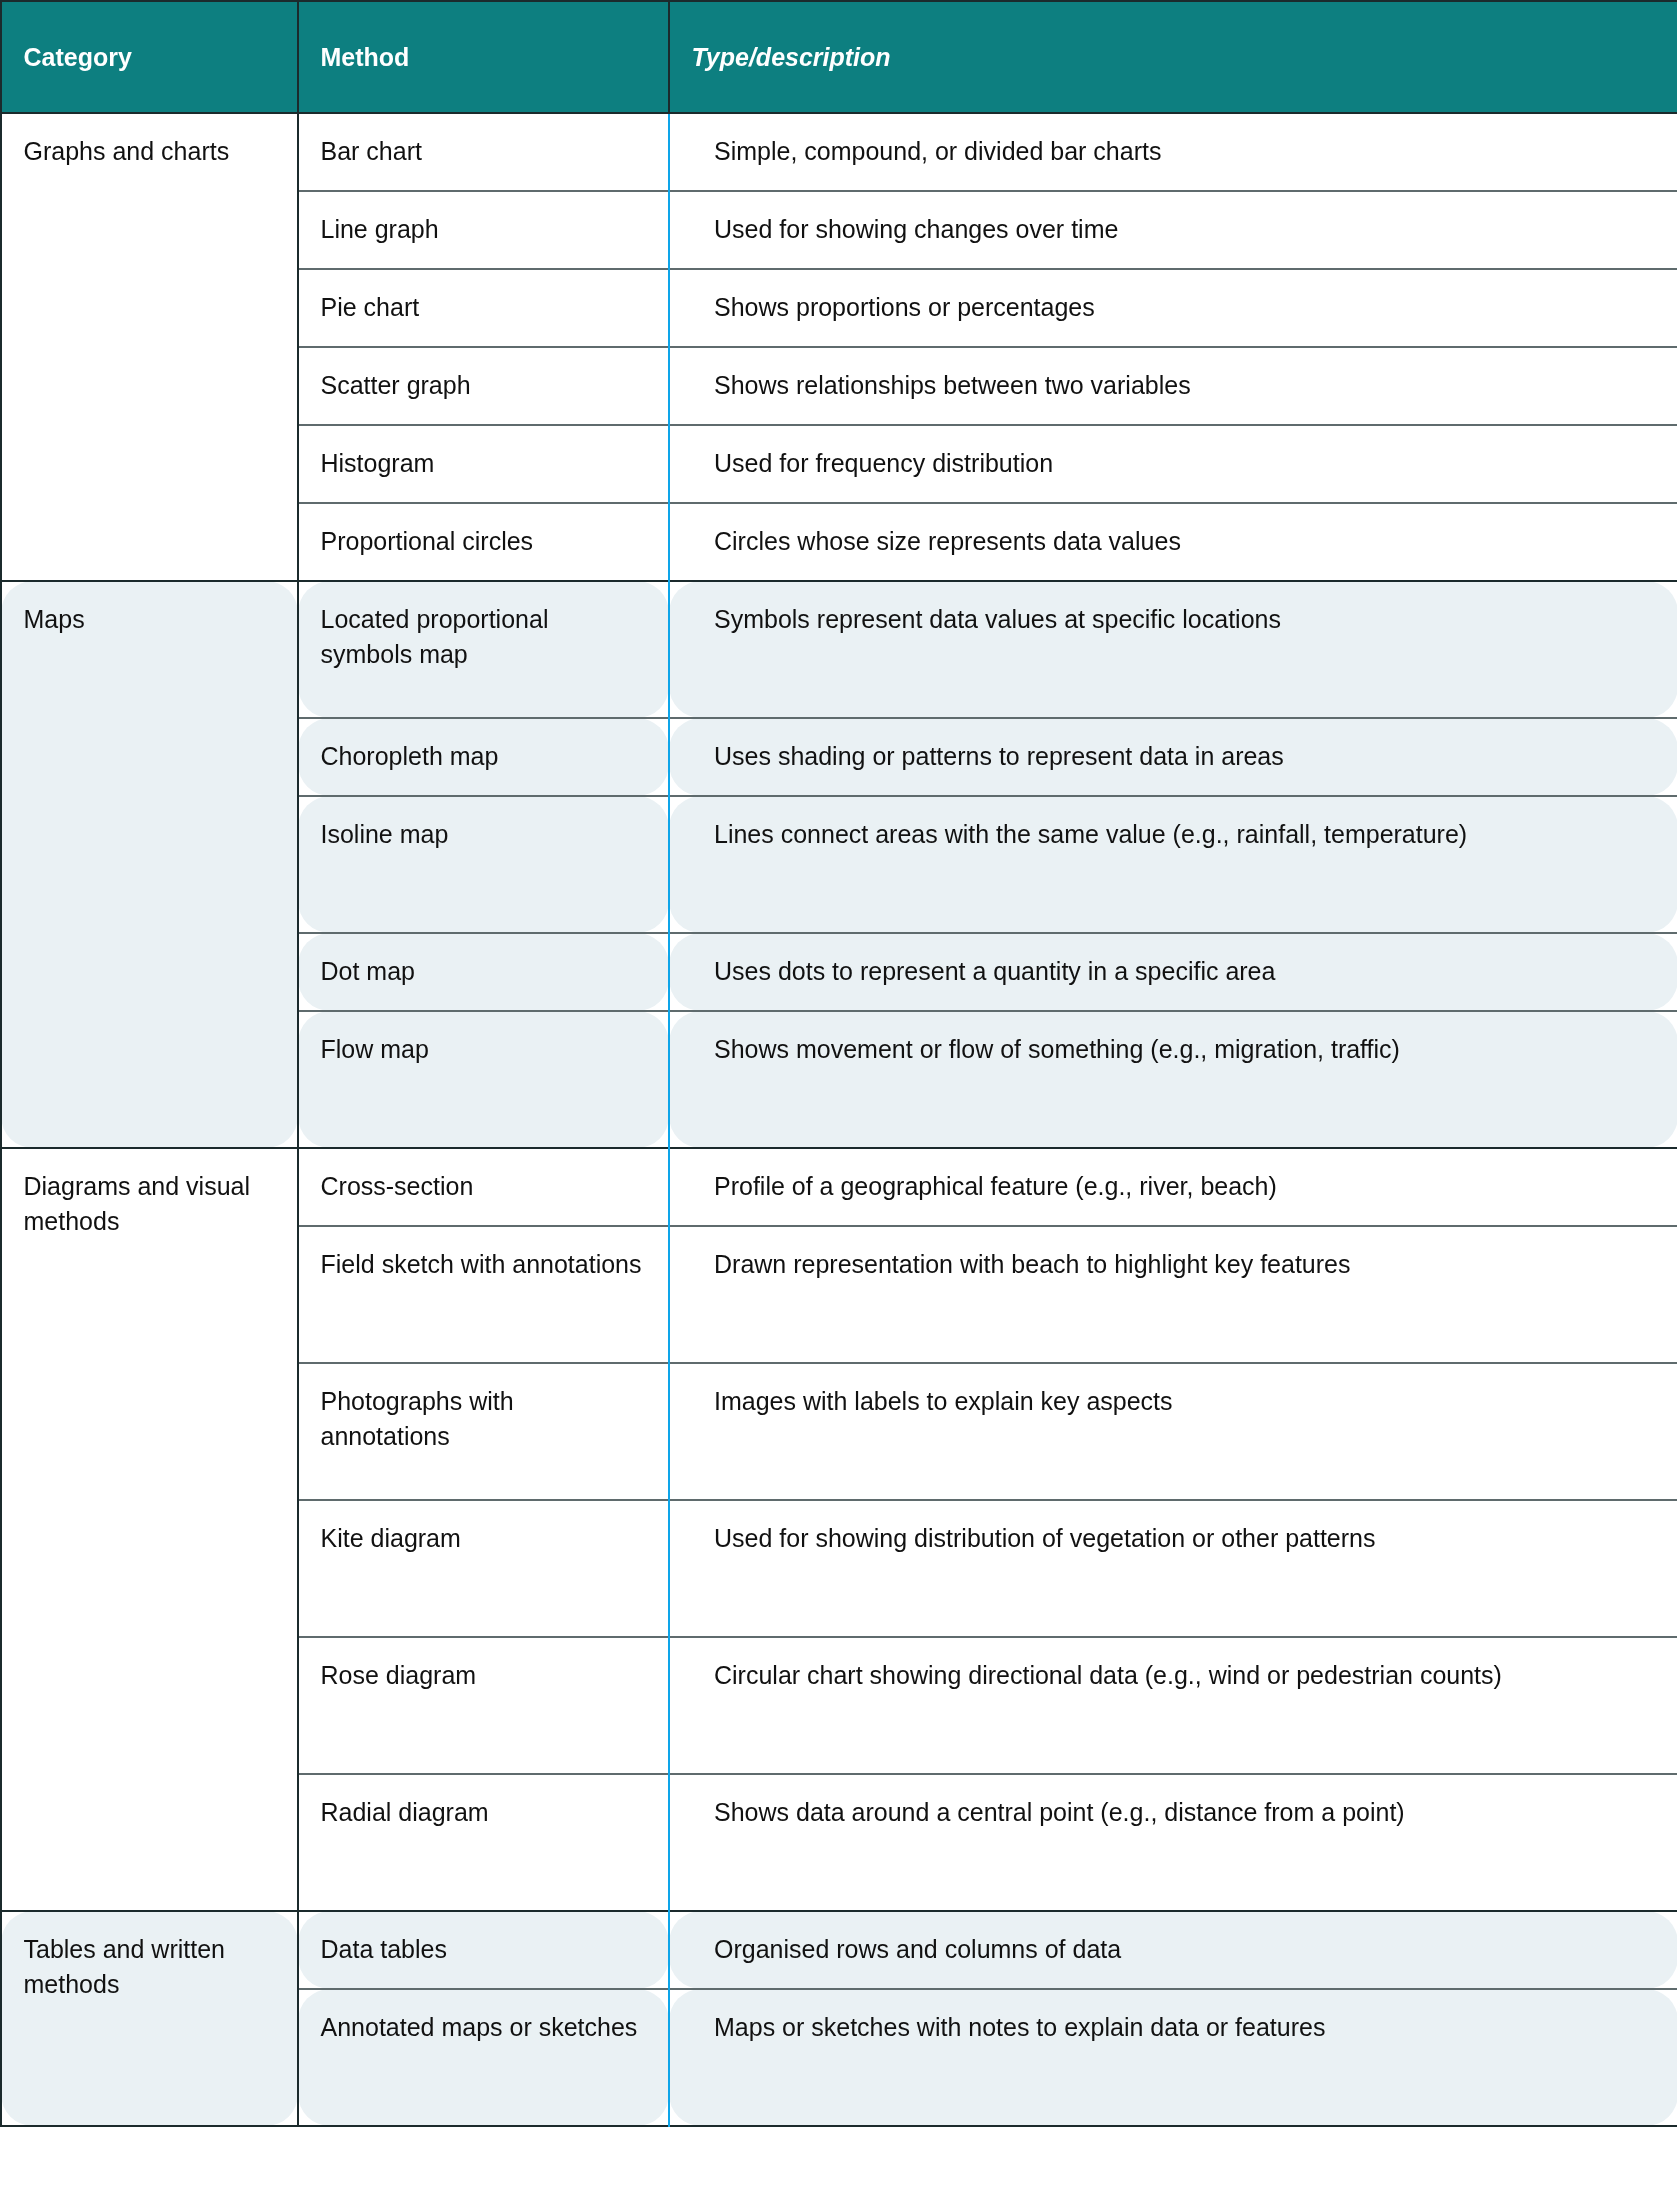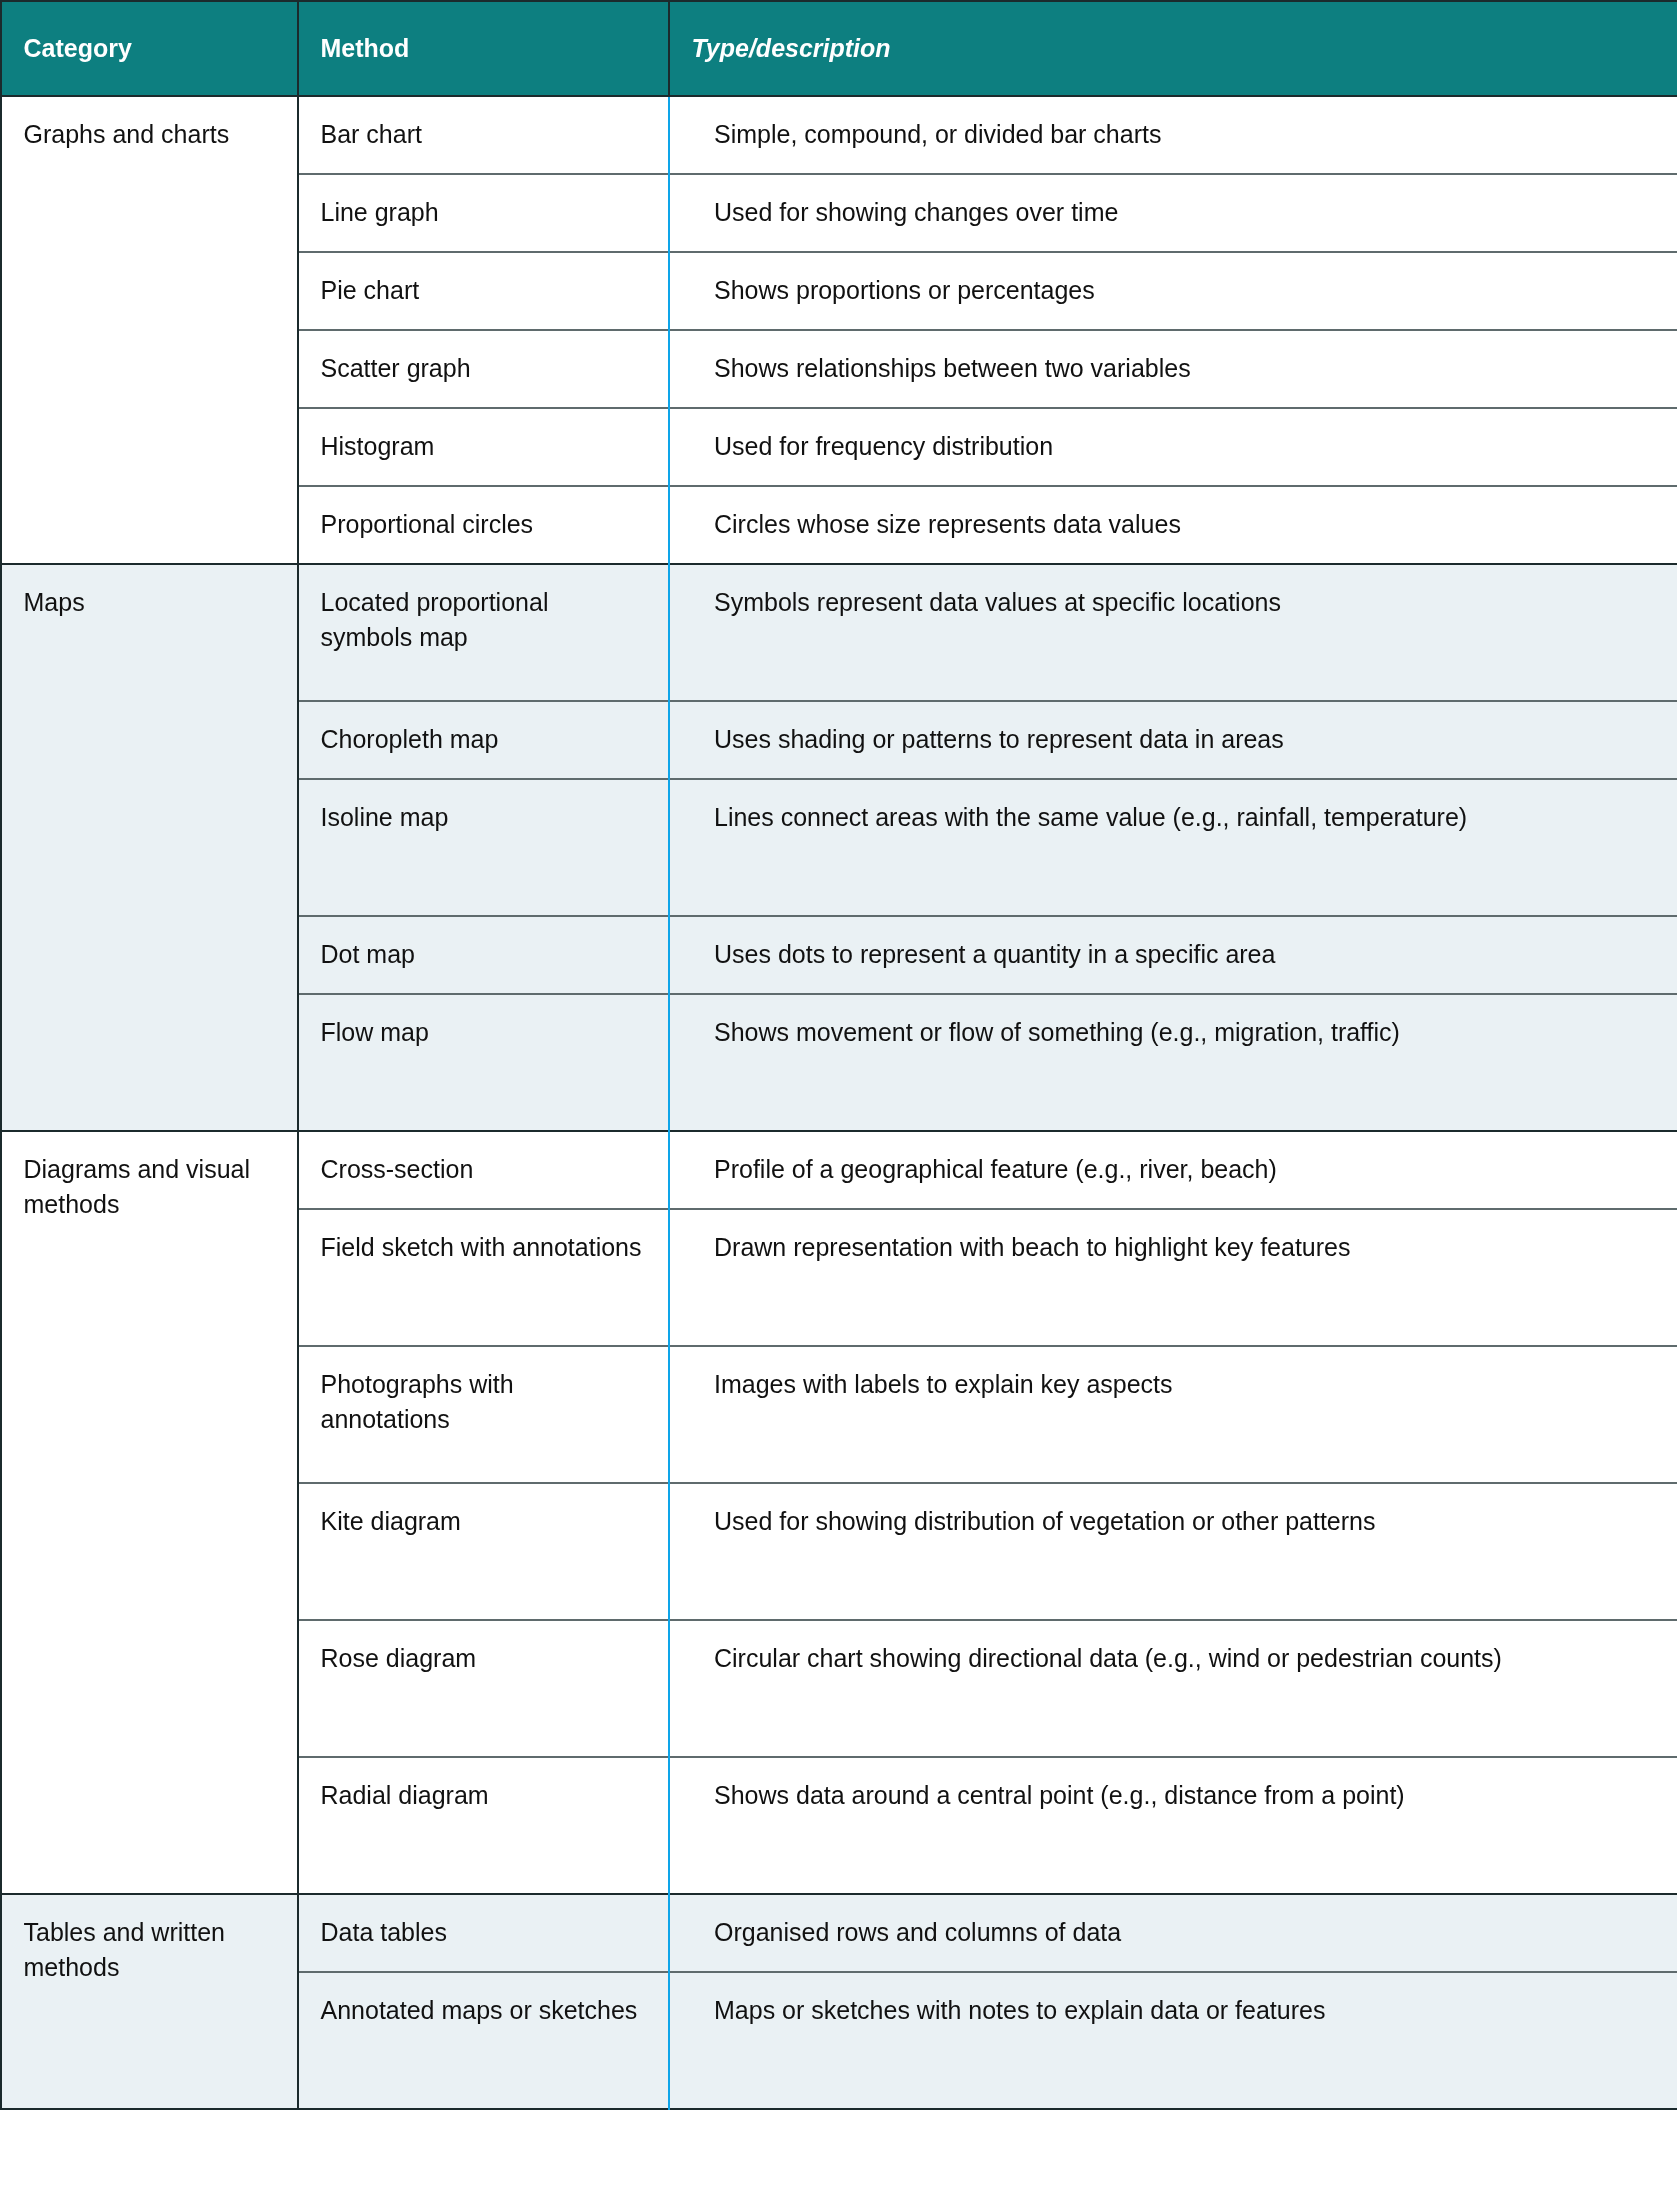--- a/index.html
+++ b/index.html
@@ -27,21 +27,21 @@
   col.c-method   { width: 371px; }
   col.c-desc     { width: 1009px; }
 
   thead th {
     background: #0d7f80;
     color: #ffffff;
     font-size: 25px;
     font-weight: bold;
     text-align: left;
     padding: 0 21.5px;
-    height: 95px;
+    height: 112px;
     vertical-align: middle;
     border-right: 2.9px solid #1b2a2c;
     border-bottom: 2.9px solid #1b2a2c;
     box-sizing: border-box;
   }
   thead th:last-child { border-right: none; font-style: italic; }
 
   td {
     font-size: 25px;
     color: #111111;
@@ -72,21 +72,21 @@
   tr.group-start td.desc-cell {
     border-top: 2.9px solid #1b2a2c;
   }
   tr.group-start td.category-cell {
     border-top: 2.9px solid #1b2a2c;
   }
   tr.first-group td { border-top: none; }
 
   
   .tint-white td { background: #ffffff; }
-  .tint-blue  td { background: #eaf1f4; }
+  .tint-blue  td { background: #eaf1f4; border-radius: 32px; }
 
   .row-h1 { height: 78px; }
   .row-h2 { height: 137px; }
 </style>
 </head>
 <body>
 
 <table id="methods-table">
   <colgroup>
     <col class="c-category">

